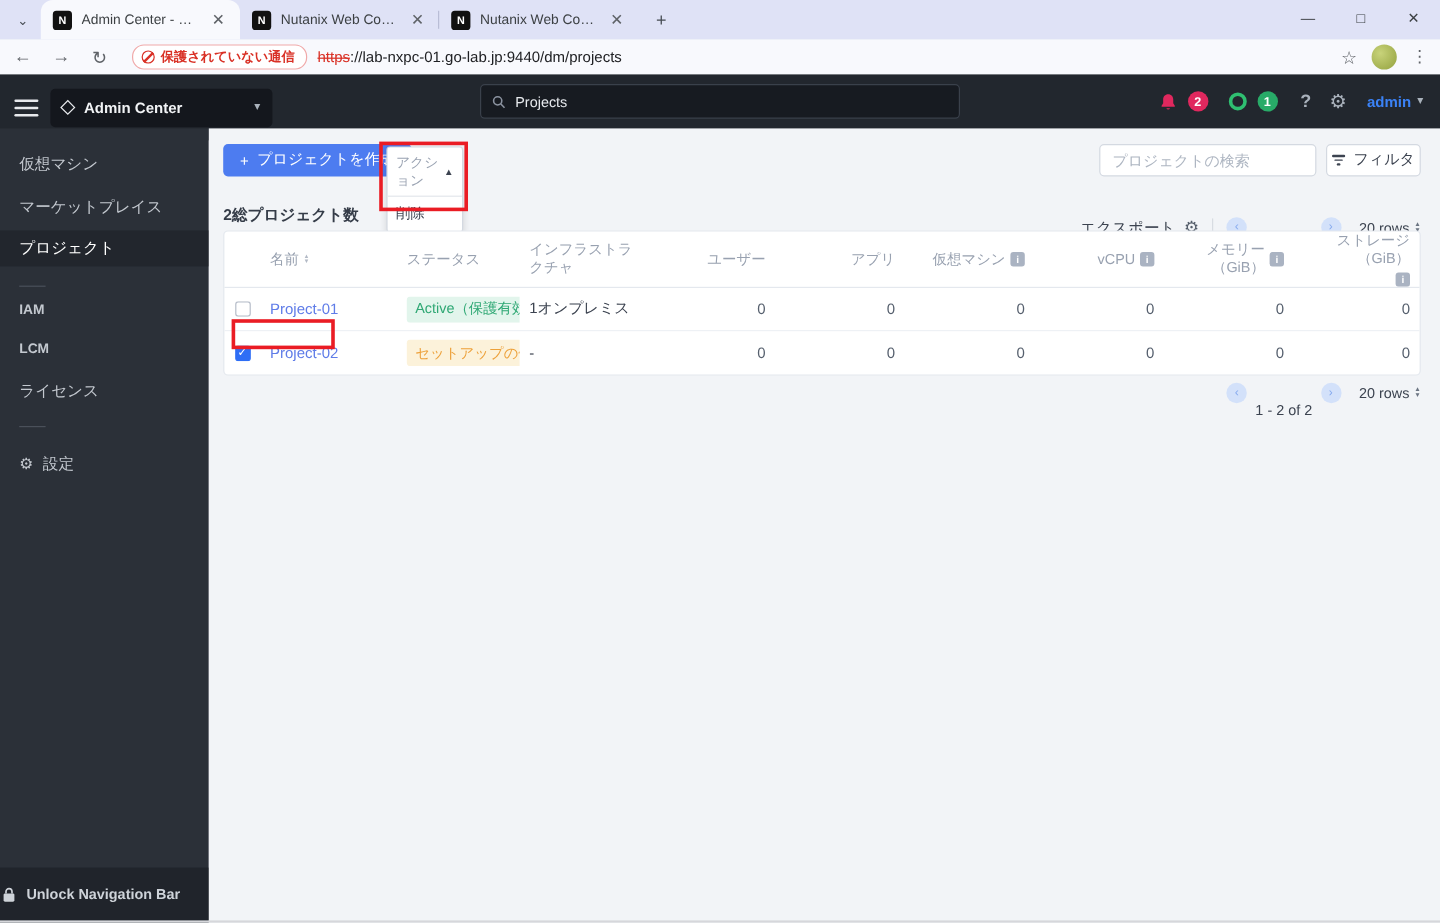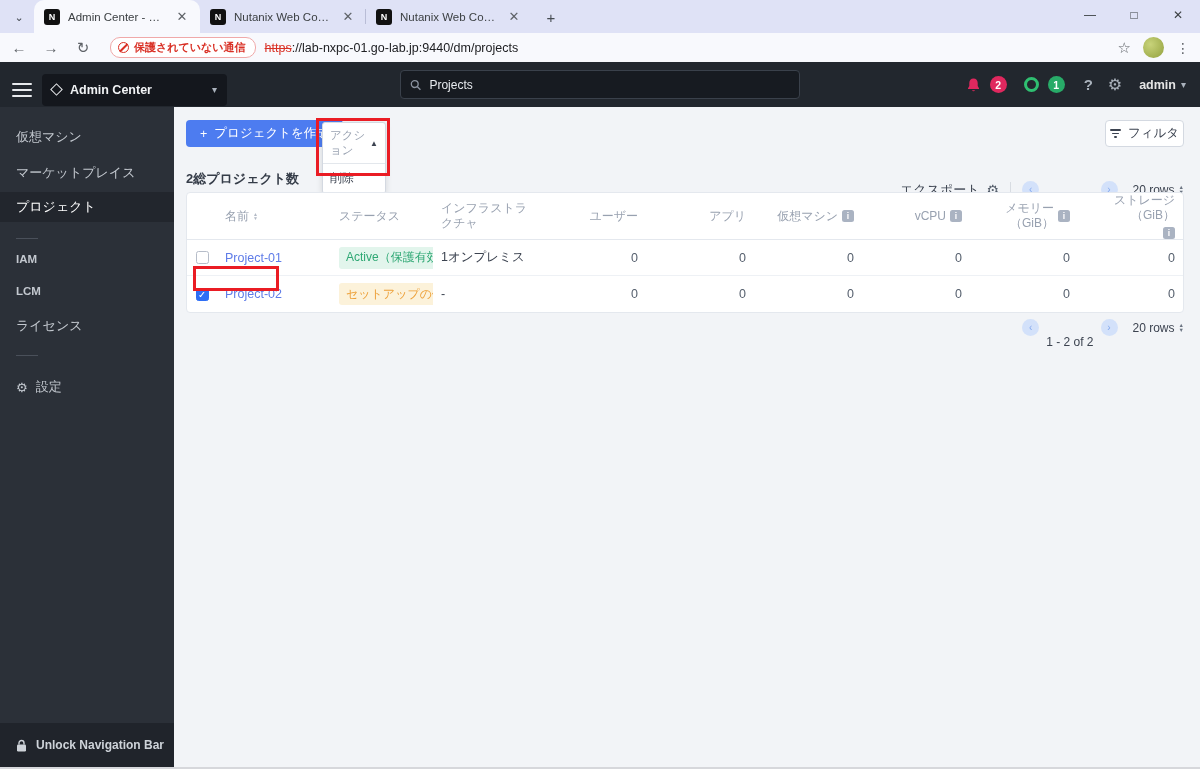--- a/index.html
+++ b/index.html
@@ -43,30 +43,30 @@
   .global-search { position:absolute; left:400px; top:8px; width:400px; height:29px; background:#171b21; border:1px solid #3a414b; border-radius:4px; display:flex; align-items:center; padding:0 9px; }
   .global-search input { background:transparent; border:none; outline:none; color:#e7eaee; font-size:12px; margin-left:8px; width:100%; font-family:inherit; }
   .appbar-right { position:absolute; right:14px; top:0; height:45px; display:flex; align-items:center; gap:9px; }
   .badge { min-width:17px; height:17px; border-radius:9px; font-size:10.5px; font-weight:bold; color:#fff; display:flex; align-items:center; justify-content:center; padding:0 4px; cursor:pointer; }
   .badge.pink { background:#e0285e; }
   .badge.green { background:#28ab68; }
   .ring { width:15px; height:15px; border:3px solid #2fbf71; border-radius:50%; margin-left:8px; cursor:pointer; }
   .help-q { color:#aab2bc; font-size:15px; font-weight:bold; margin-left:10px; cursor:pointer; }
   .gear-glyph { color:#aab2bc; font-size:16px; margin-left:6px; cursor:pointer; }
   .user-menu { display:flex; align-items:center; gap:5px; margin-left:8px; cursor:pointer; }
-  .user-name { color:#e5e5e5; font-size:12.5px; font-weight:bold; }
+  .user-name { color:#3b82f6; font-size:12.5px; font-weight:bold; }
 
   
   .sidebar { position:absolute; left:0; top:107px; width:174px; height:662px; background:#2b3038; }
   .side-item { height:27px; display:flex; align-items:center; padding-left:16px; color:#c3c8cf; font-size:13px; cursor:pointer; margin-top:9px; }
   .side-item.active { background:#22262d; color:#fff; margin-top:6px; height:30px; }
   .side-divider { height:1px; width:22px; background:#4a505a; margin:16px 0 6px 16px; }
   .side-item.small { font-size:11.5px; font-weight:bold; margin-top:8px; height:24px; }
   .side-settings { display:flex; align-items:center; gap:8px; padding-left:16px; margin-top:22px; color:#c3c8cf; font-size:13px; cursor:pointer; }
-  .unlock-bar { position:absolute; left:0; bottom:2px; width:174px; height:44px; background:#20242b; display:flex; align-items:center; padding-left:16px; gap:9px; cursor:pointer; }
+  .unlock-bar { position:absolute; left:0; bottom:2px; width:174px; height:44px; background:#20242b; display:flex; align-items:center; padding-left:2px; gap:9px; cursor:pointer; }
   .unlock-label { color:#ced3d9; font-size:12px; font-weight:bold; }
 
   
   .main { position:absolute; left:174px; top:107px; width:1026px; height:662px; background:#f2f4f7; }
   .create-btn { position:absolute; left:12px; top:13px; height:27px; background:#4d7cf0; color:#fff; border:none; border-radius:4px; font-size:12.5px; padding:0 14px; display:flex; align-items:center; gap:7px; cursor:pointer; font-family:inherit; }
   .actions-panel { position:absolute; left:148px; top:15px; width:64px; background:#fff; border:1px solid #d4d9e1; border-radius:3px; box-shadow:0 2px 6px rgba(0,0,0,0.12); }
   .actions-toggle { height:41px; display:flex; align-items:center; justify-content:space-between; padding:0 7px; border-bottom:1px solid #e3e7ec; cursor:pointer; }
   .actions-toggle span.lbl { color:#9aa3b2; font-size:11.5px; }
   .actions-toggle .tri { color:#3c4350; font-size:8px; }
   .menu-item { height:29px; display:flex; align-items:center; padding:0 7px; color:#3c4350; font-size:12px; cursor:pointer; }
@@ -236,20 +236,21 @@
   </button>
 
   <div class="actions-panel">
     <div class="actions-toggle">
       <span class="lbl">アクション</span>
       <span class="tri">▲</span>
     </div>
     <div class="menu-item">削除</div>
   </div>
 
+  <input class="proj-search" placeholder="プロジェクトの検索" style="">
 
   <div class="filter-btn">
     <span class="funnel">
         <div class="f1"></div>
         <div class="f2"></div>
         <div class="f3"></div>
       </span>
     <span>フィルタ</span>
   </div>
 

